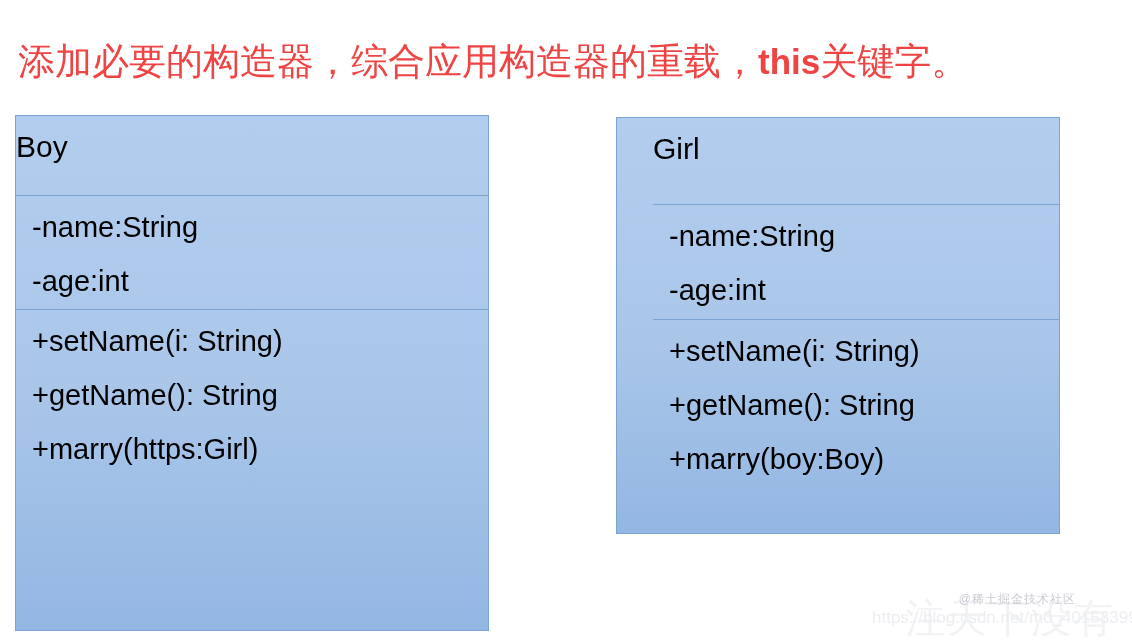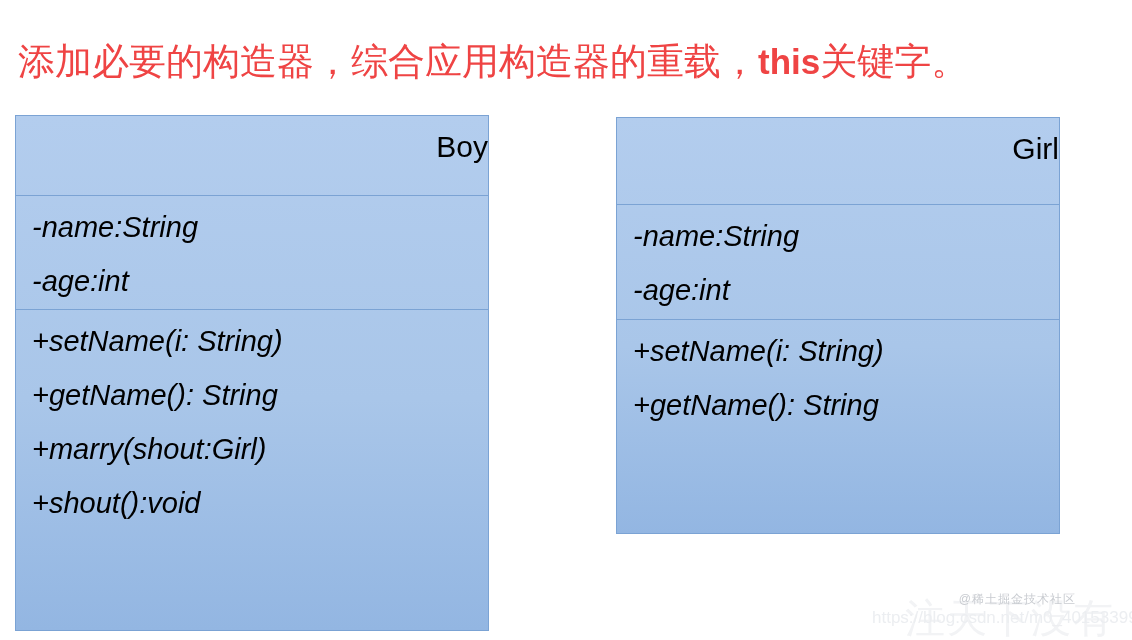--- a/index.html
+++ b/index.html
@@ -40,40 +40,39 @@
   .uml-class {
     position: absolute;
     box-sizing: border-box;
     border: 1px solid #7ba3d4;
     background: linear-gradient(180deg, #b3cdee 0%, #a9c6e9 55%, #93b6e2 100%);
     overflow: hidden;
   }
 
   .uml-header {
     box-sizing: border-box;
-    text-align: right;
+    text-align: left;
     color: #000000;
     font-size: 30px;
     font-family: "Liberation Sans", sans-serif;
     border-bottom: 1px solid #7ba3d4;
     position: relative;
   }
   .uml-header .hdr-text {
     position: absolute;
     left: 0;
     right: 0;
     top: 14px;
     line-height: 34px;
   }
 
   .uml-section {
     box-sizing: border-box;
     padding: 4px 0 4px 16px;
     border-bottom: 1px solid #7ba3d4;
-    font-style: italic;
   }
   .uml-section.last {
     border-bottom: none;
   }
   .uml-row {
     font-size: 29px;
     line-height: 54px;
     color: #000000;
     white-space: nowrap;
     font-family: "Liberation Sans", sans-serif;
@@ -88,20 +87,21 @@
   }
   #class-boy .uml-header { height: 80px; }
   #class-boy .sec-attrs  { height: 114px; }
 
   
   #class-girl {
     left: 616px;
     top: 117px;
     width: 444px;
     height: 417px;
+    padding-left: 36px;
   }
   #class-girl .uml-header { height: 87px; }
   #class-girl .sec-attrs  { height: 115px; }
 
   
   .watermark-brand {
     position: absolute;
     right: 56px;
     bottom: 32px;
     font-size: 12px;
@@ -141,34 +141,34 @@
   <div class="uml-header">
     <div class="hdr-text">Boy</div>
   </div>
   <div class="uml-section sec-attrs">
     <div class="uml-row">-name:String</div>
     <div class="uml-row">-age:int</div>
   </div>
   <div class="uml-section sec-methods last">
     <div class="uml-row">+setName(i: String)</div>
     <div class="uml-row">+getName(): String</div>
-    <div class="uml-row">+marry(shout:Girl)</div>
-    <div class="uml-row">+shout():void</div>
+    <div class="uml-row">+marry(https:Girl)</div>
   </div>
 </div>
 
 <div class="uml-class" id="class-girl">
   <div class="uml-header">
     <div class="hdr-text">Girl</div>
   </div>
   <div class="uml-section sec-attrs">
     <div class="uml-row">-name:String</div>
     <div class="uml-row">-age:int</div>
   </div>
   <div class="uml-section sec-methods last">
     <div class="uml-row">+setName(i: String)</div>
     <div class="uml-row">+getName(): String</div>
+    <div class="uml-row">+marry(boy:Boy)</div>
   </div>
 </div>
 
 <div class="watermark-ghost">注天下没有</div>
 <div class="watermark-url">https://blog.csdn.net/m0_40153399</div>
 <div class="watermark-brand">@稀土掘金技术社区</div>
 
 </body></html>

